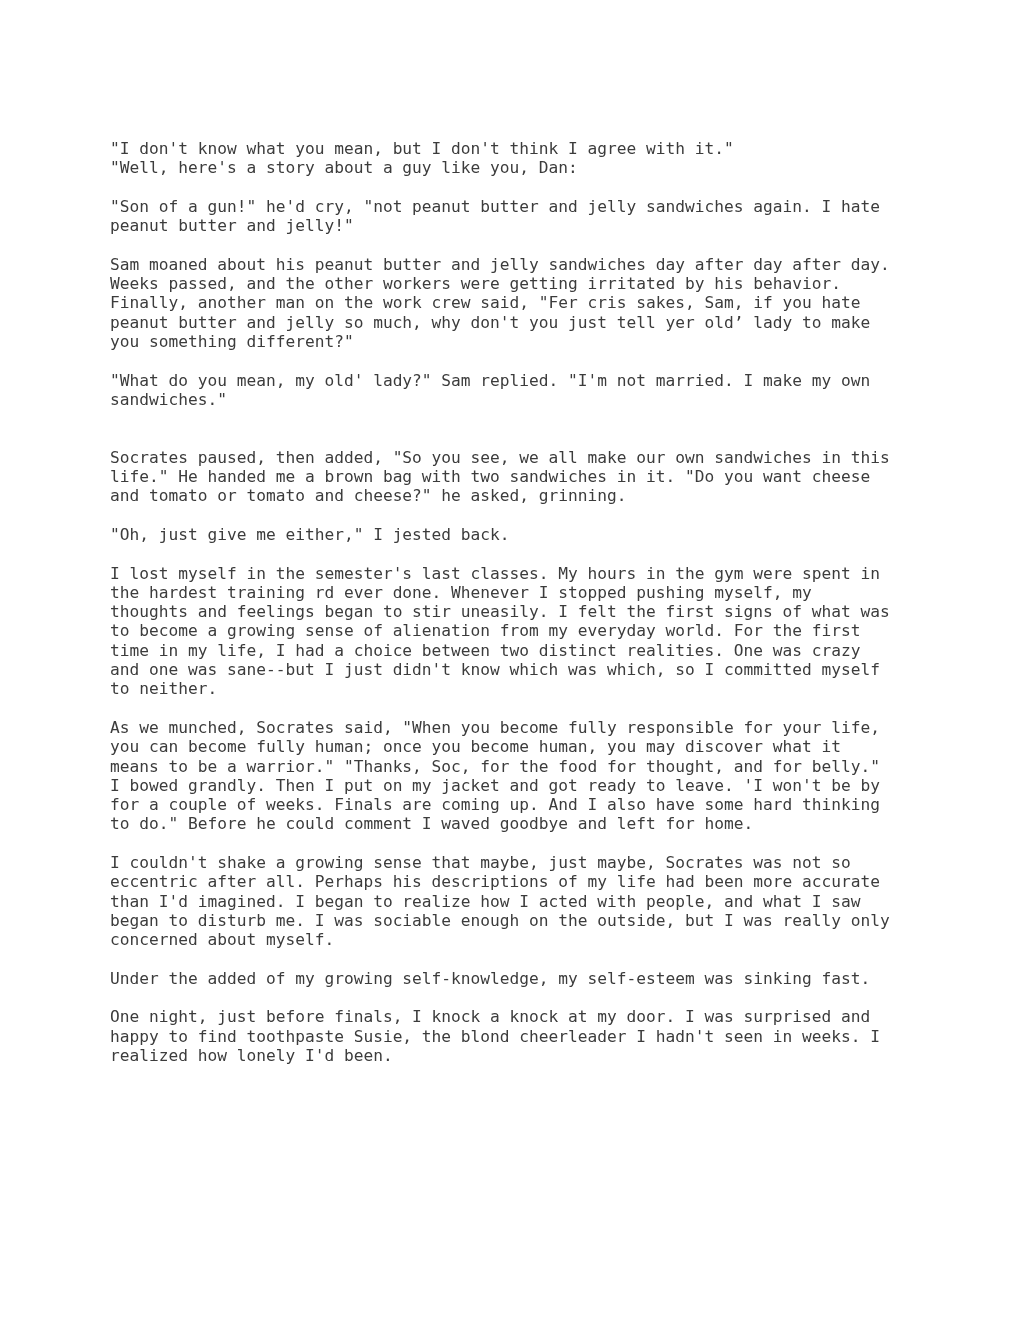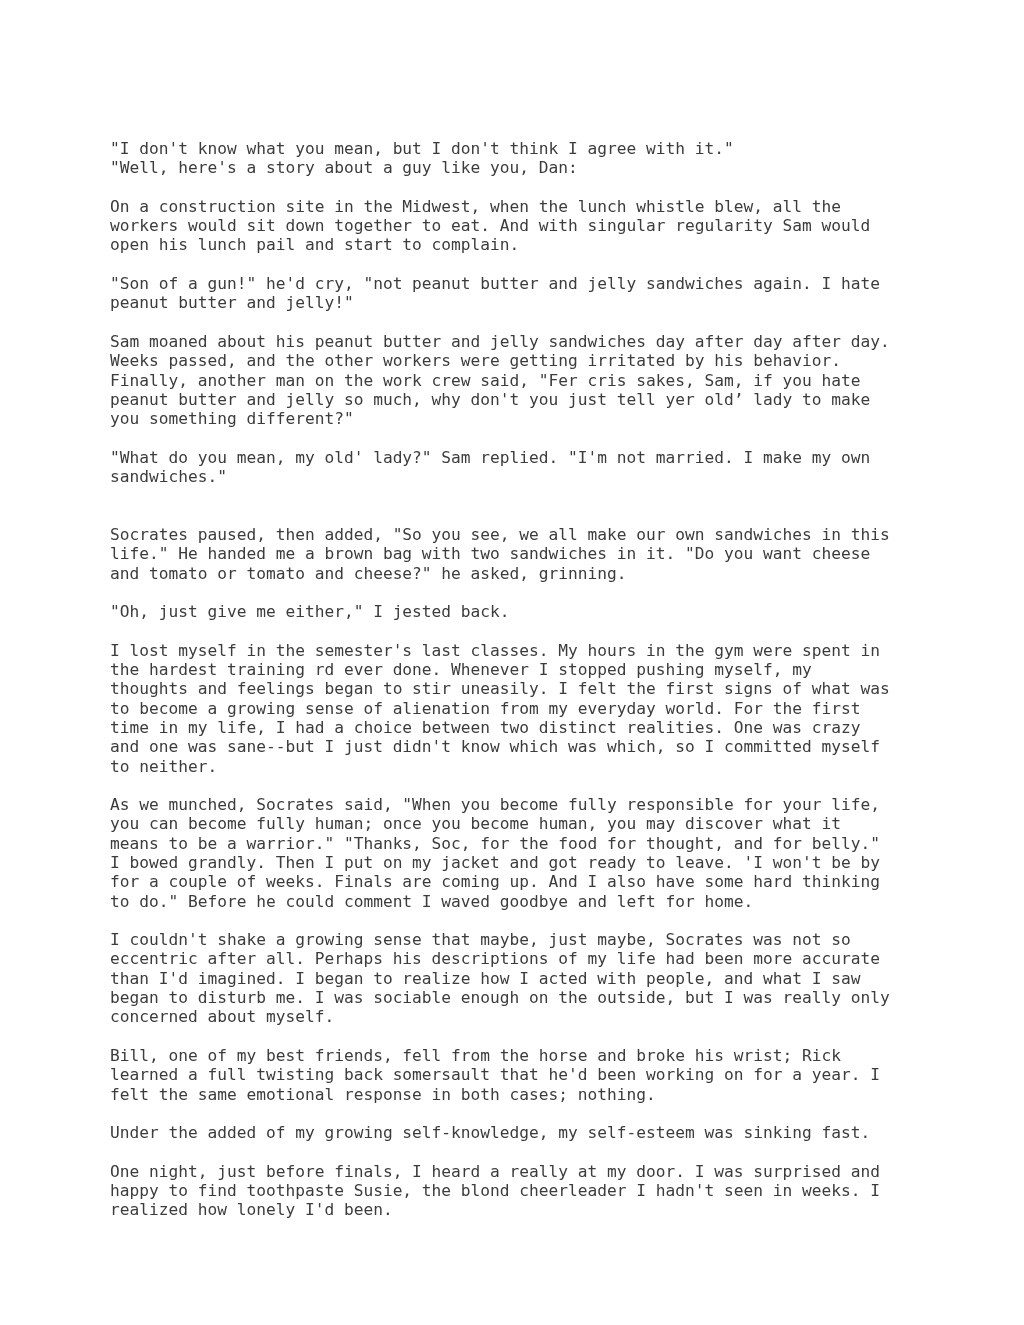--- a/index.html
+++ b/index.html
@@ -39,23 +39,20 @@
     margin-top: 38.6px;
   }
 </style>
 </head>
 <body>
 
 <div class="page">
   <div class="text-block">
     <p class="para">"I don't know what you mean, but I don't think I agree with it."
 "Well, here's a story about a guy like you, Dan:</p>
-    <p class="para">On a construction site in the Midwest, when the lunch whistle blew, all the
-workers would sit down together to eat. And with singular regularity Sam would
-open his lunch pail and start to complain.</p>
     <p class="para">"Son of a gun!" he'd cry, "not peanut butter and jelly sandwiches again. I hate
 peanut butter and jelly!"</p>
     <p class="para">Sam moaned about his peanut butter and jelly sandwiches day after day after day.
 Weeks passed, and the other workers were getting irritated by his behavior.
 Finally, another man on the work crew said, "Fer cris sakes, Sam, if you hate
 peanut butter and jelly so much, why don't you just tell yer old’ lady to make
 you something different?"</p>
     <p class="para">"What do you mean, my old' lady?" Sam replied. "I'm not married. I make my own
 sandwiches."</p>
     <p class="para extra-gap">Socrates paused, then added, "So you see, we all make our own sandwiches in this
@@ -73,21 +70,18 @@
 you can become fully human; once you become human, you may discover what it
 means to be a warrior." "Thanks, Soc, for the food for thought, and for belly."
 I bowed grandly. Then I put on my jacket and got ready to leave. 'I won't be by
 for a couple of weeks. Finals are coming up. And I also have some hard thinking
 to do." Before he could comment I waved goodbye and left for home.</p>
     <p class="para">I couldn't shake a growing sense that maybe, just maybe, Socrates was not so
 eccentric after all. Perhaps his descriptions of my life had been more accurate
 than I'd imagined. I began to realize how I acted with people, and what I saw
 began to disturb me. I was sociable enough on the outside, but I was really only
 concerned about myself.</p>
-    <p class="para">Bill, one of my best friends, fell from the horse and broke his wrist; Rick
-learned a full twisting back somersault that he'd been working on for a year. I
-felt the same emotional response in both cases; nothing.</p>
     <p class="para">Under the added of my growing self-knowledge, my self-esteem was sinking fast.</p>
-    <p class="para">One night, just before finals, I heard a really at my door. I was surprised and
+    <p class="para">One night, just before finals, I knock a knock at my door. I was surprised and
 happy to find toothpaste Susie, the blond cheerleader I hadn't seen in weeks. I
 realized how lonely I'd been.</p>
   </div>
 </div>
 
 </body></html>

